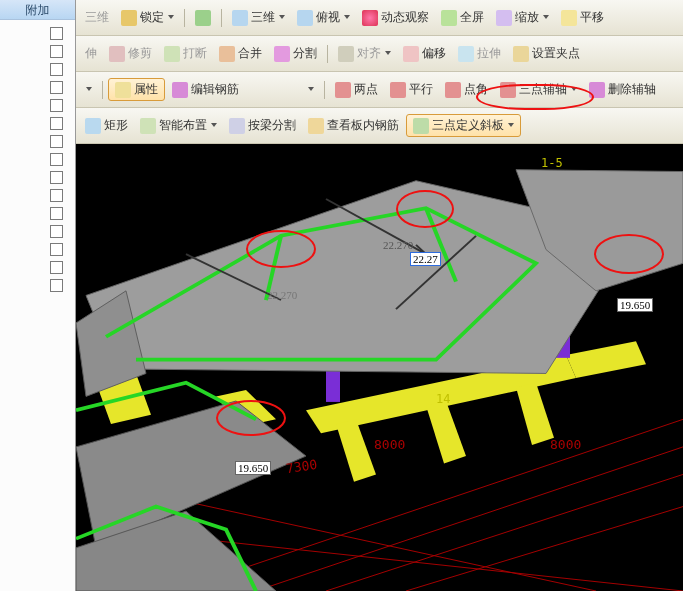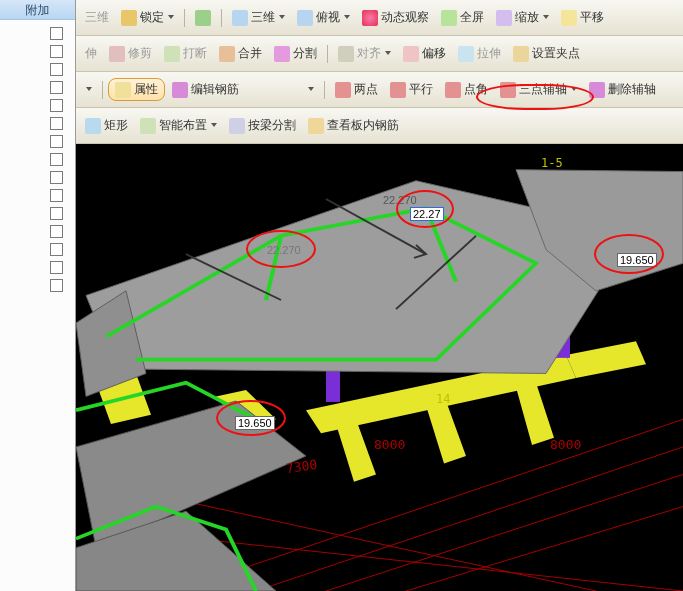--- a/index.html
+++ b/index.html
@@ -11,24 +11,24 @@
   .cb-row { height: 18px; display: flex; justify-content: flex-end; padding-right: 12px; align-items: center; }
   .cb { width: 13px; height: 13px; border: 1px solid #7a7a7a; background: #fff; }
   .toolbars { flex: 1; display: flex; flex-direction: column; background: #ece9d8; }
   .tbar { height: 36px; background: linear-gradient(#f8f7f2, #e6e3d3); border-bottom: 1px solid #c9c5b1; display: flex; align-items: center; padding: 0 4px; gap: 2px; overflow: hidden; white-space: nowrap; }
   .btn { display: inline-flex; align-items: center; padding: 2px 4px; border: 1px solid transparent; border-radius: 2px; cursor: pointer; gap: 3px; color: #333; }
   .btn.disabled { color: #9a9a9a; cursor: default; }
   .sep { width: 1px; height: 18px; background: #b8b4a0; margin: 0 3px; }
   .ico { width: 16px; height: 16px; display: inline-block; border-radius: 2px; }
   .dd { width: 6px; height: 6px; display: inline-block; margin-left: 1px; }
   .dd::after { content: ""; display: block; width: 0; height: 0; border-left: 3px solid transparent; border-right: 3px solid transparent; border-top: 4px solid #555; }
-  .highlight-btn { border: 1px solid #d89b3a; background: linear-gradient(#fff2d6, #ffe2a9); border-radius: 8px; padding: 2px 6px; }
+  .highlight-btn { border: 1px solid #d89b3a; background: linear-gradient(#fff2d6, #ffe2a9); border-radius: 3px; padding: 2px 6px; }
   .viewport { flex: 1; position: relative; background: #000; overflow: hidden; }
   svg.scene { position: absolute; top: 0; left: 0; width: 100%; height: 100%; }
-  .label { position: absolute; background: #fff; border: 1px solid #666; padding: 0 2px; font-size: 11px; font-family: Liberation Sans, sans-serif; color: #000; }
+  .label { position: absolute; background: #fff; border: 1px solid #666; padding: 0 2px; font-size: 11px; font-family: Liberation Serif, serif; color: #000; margin-top: 45px; }
   .label.editing { border: 1px solid #2d6cdf; background: #fff; }
   .circle { position: absolute; border: 2px solid #e11; border-radius: 50%; background: transparent; }
   .dim { position: absolute; color: #aa0000; font-family: monospace; font-size: 13px; }
   .gridline { position: absolute; color: #c0c000; font-family: monospace; font-size: 12px; }
   .red-oval-btn { position: absolute; border: 2px solid #e11; border-radius: 50%/60%; pointer-events: none; }
 </style>
 </head>
 <body>
 
 <div class="app">
@@ -220,20 +220,25 @@
           <span class="dd"></span>
         </span>
       <span class="btn">
           <span class="ico" style="background:#cfd0e6"></span>
           <span>按梁分割</span>
         </span>
       <span class="btn">
           <span class="ico" style="background:#efd79a"></span>
           <span>查看板内钢筋</span>
         </span>
+      <span class="btn highlight-btn">
+          <span class="ico" style="background:#bddca8"></span>
+          <span>三点定义斜板</span>
+          <span class="dd"></span>
+        </span>
     </div>
 
     <div class="viewport">
       <svg class="scene" viewBox="0 0 607 487" preserveAspectRatio="none">
 
         <g stroke="#aa0000" stroke-width="1">
           <line x1="100" y1="487" x2="607" y2="300"></line>
           <line x1="180" y1="487" x2="607" y2="330"></line>
           <line x1="250" y1="487" x2="607" y2="360"></line>
           <line x1="330" y1="487" x2="607" y2="395"></line>

